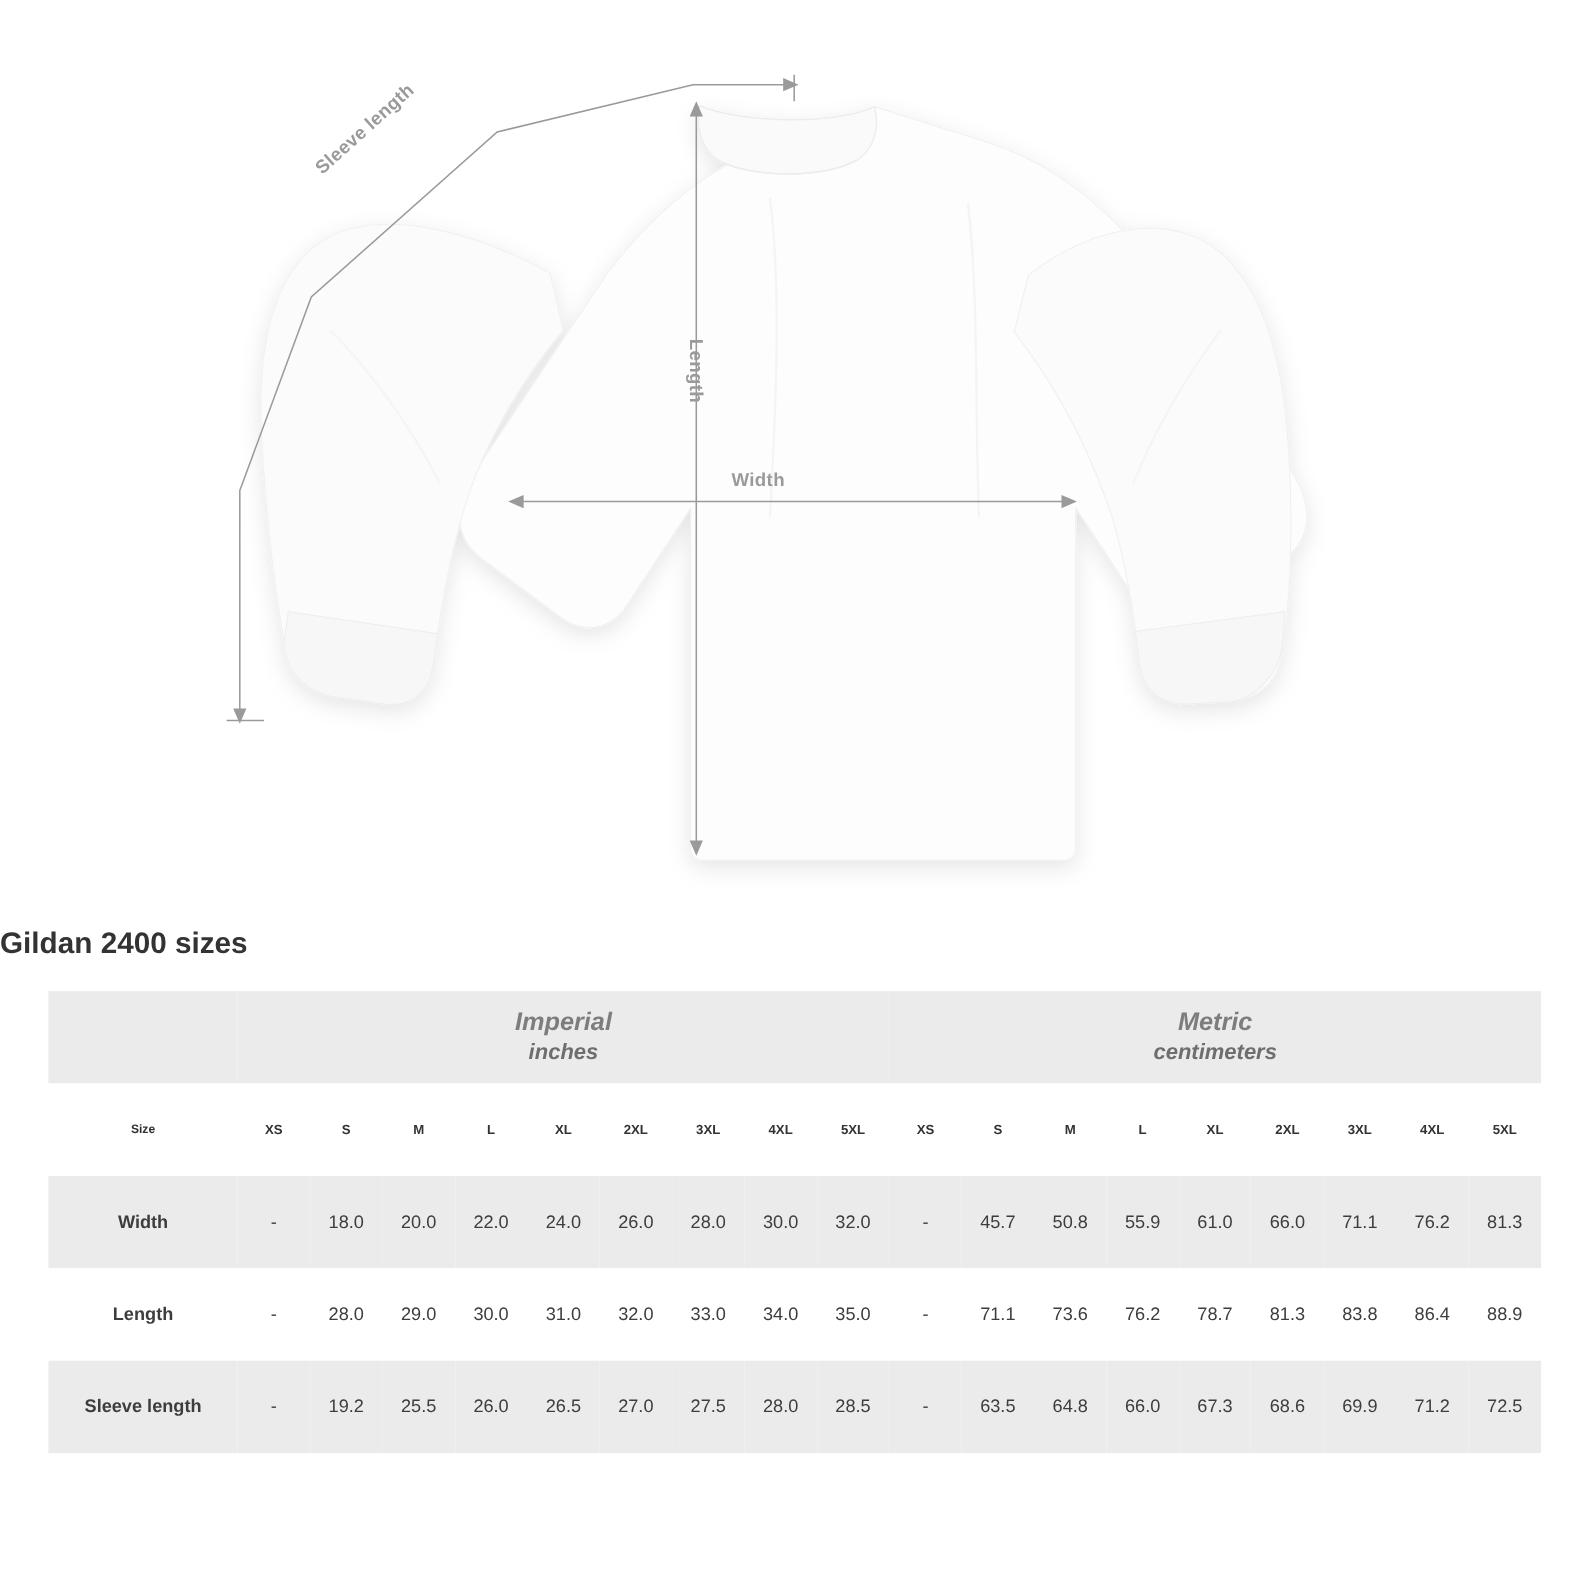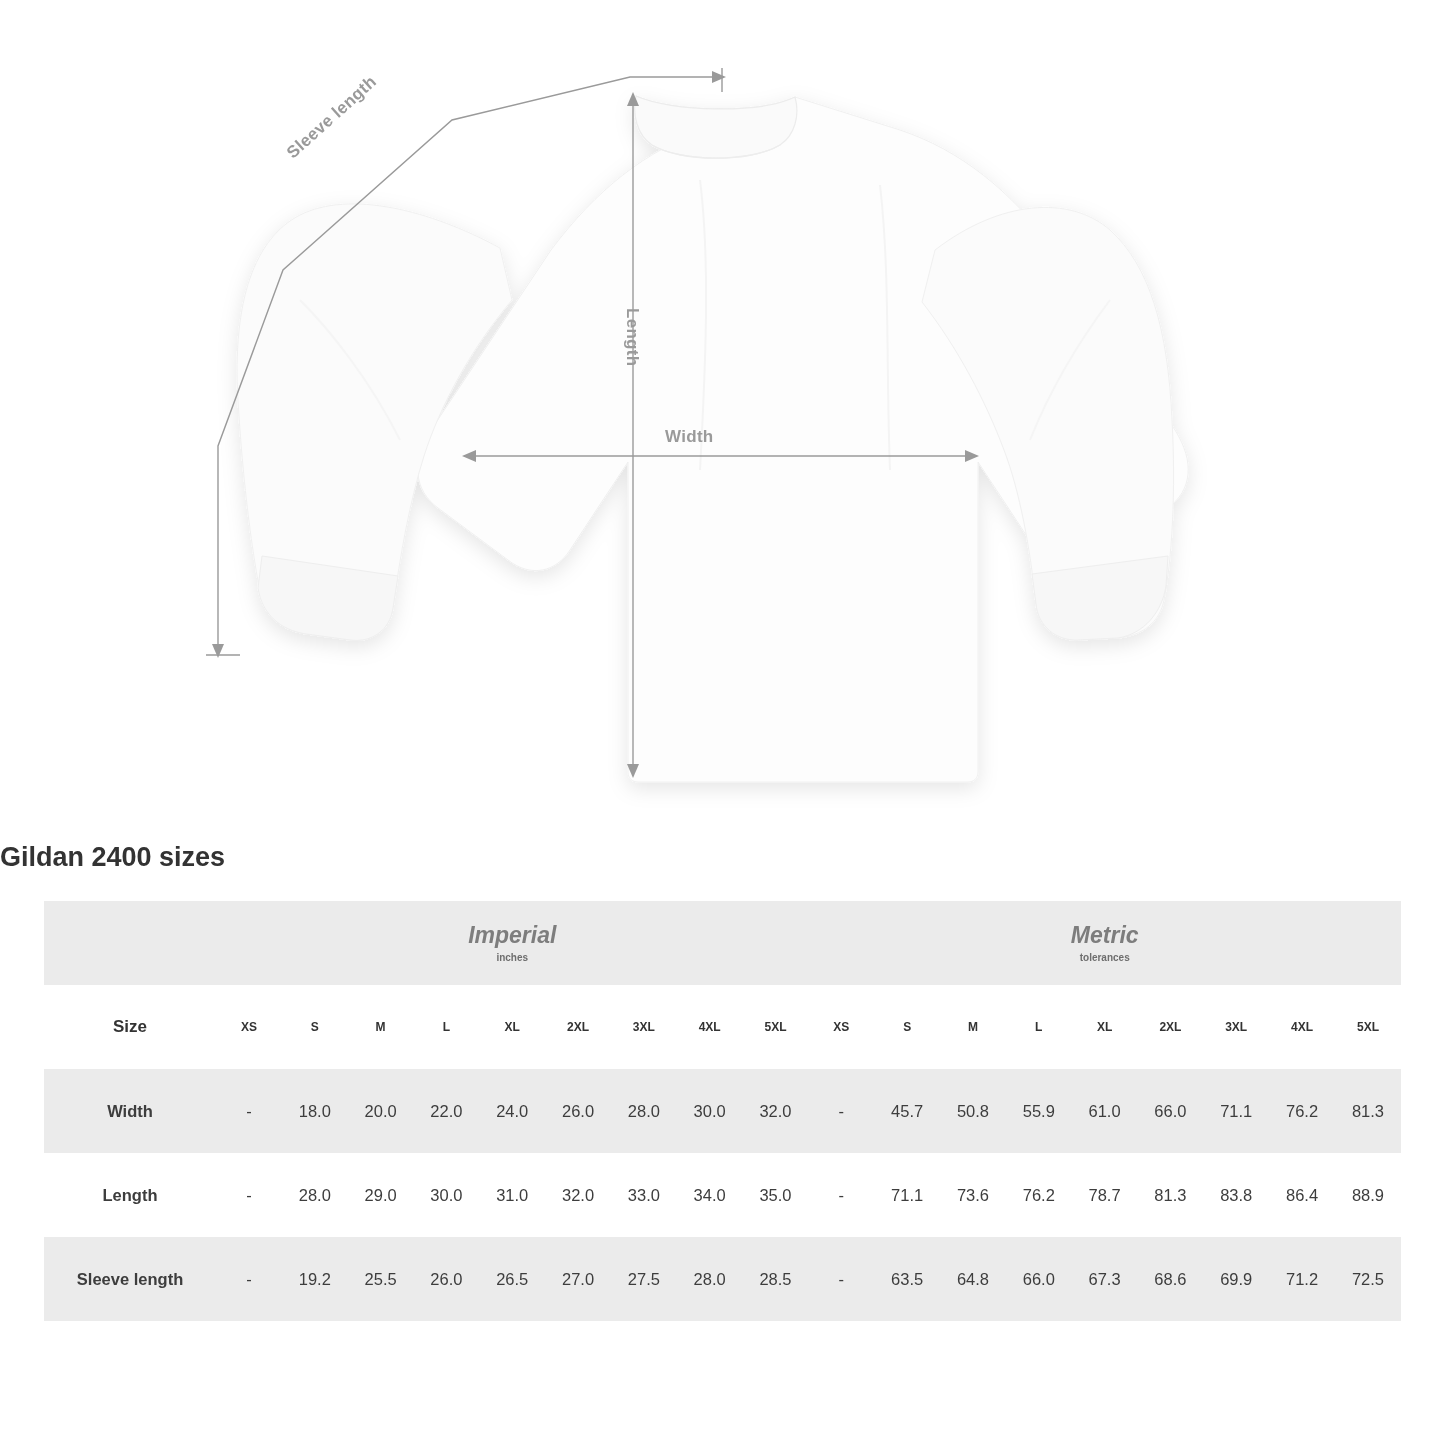--- a/index.html
+++ b/index.html
@@ -97,32 +97,33 @@
     height: 114px;
   }
   .unit-head .unit-name {
     font-size: 23px;
     font-style: italic;
     font-weight: bold;
     color: #7d7d7d;
     line-height: 1.25;
   }
   .unit-head .unit-sub {
-    font-size: 10px;
+    font-size: 20px;
+    font-style: italic;
     color: #6e6e6e;
     line-height: 1.5;
   }
   tr.header-row th {
     font-weight: bold;
     font-size: 12px;
     color: #333;
     background: #ffffff;
   }
   tr.header-row th.rowlabel {
-    font-size: 17px;
+    font-size: 11px;
   }
   tr.band-grey td, tr.band-grey th {
     background: #ebebeb;
   }
   tr.band-white td, tr.band-white th {
     background: #ffffff;
   }
   th.rowlabel {
     font-weight: bold;
     font-size: 17px;
@@ -272,21 +273,21 @@
     </colgroup>
     <thead>
       <tr>
         <th class="unit-head"></th>
         <th class="unit-head" colspan="9">
           <div class="unit-name">Imperial</div>
           <div class="unit-sub">inches</div>
         </th>
         <th class="unit-head" colspan="9">
           <div class="unit-name">Metric</div>
-          <div class="unit-sub">tolerances</div>
+          <div class="unit-sub">centimeters</div>
         </th>
       </tr>
       <tr class="header-row">
         <th class="rowlabel">Size</th>
         <th>XS</th>
         <th>S</th>
         <th>M</th>
         <th>L</th>
         <th>XL</th>
         <th>2XL</th>

